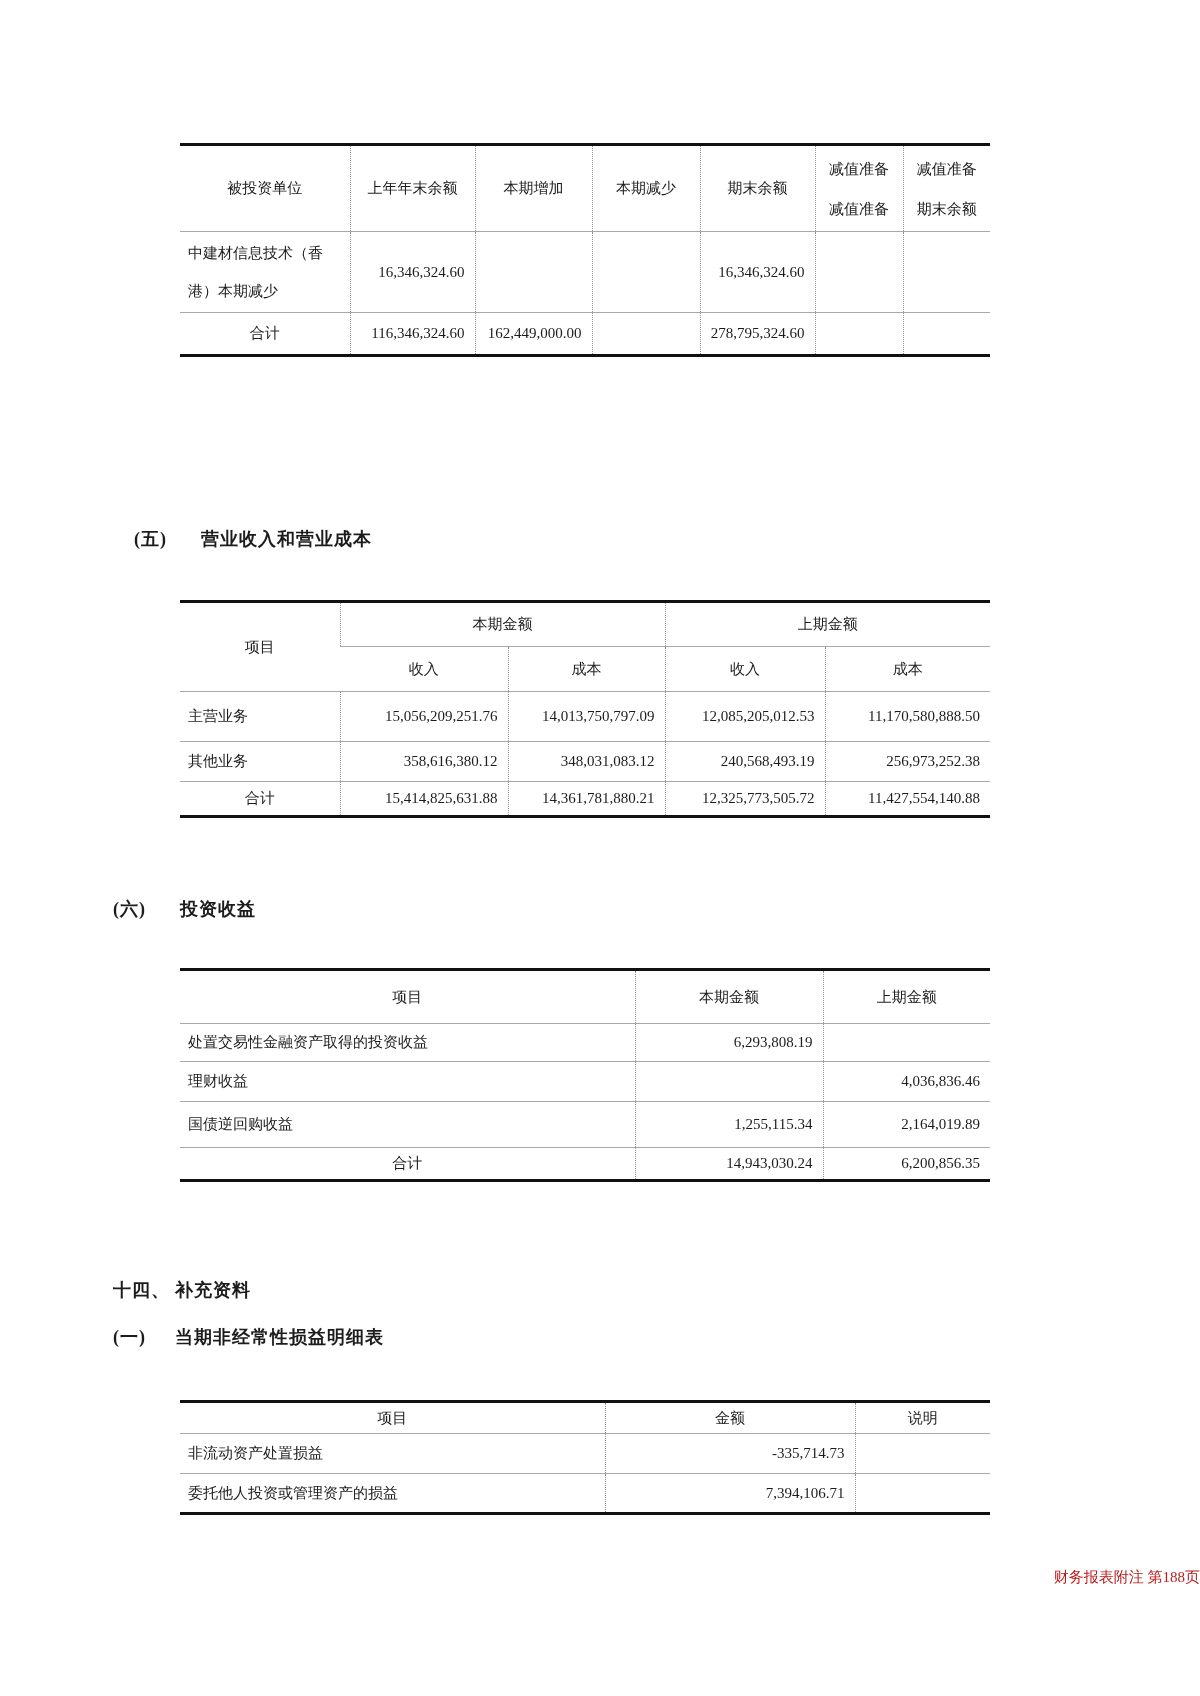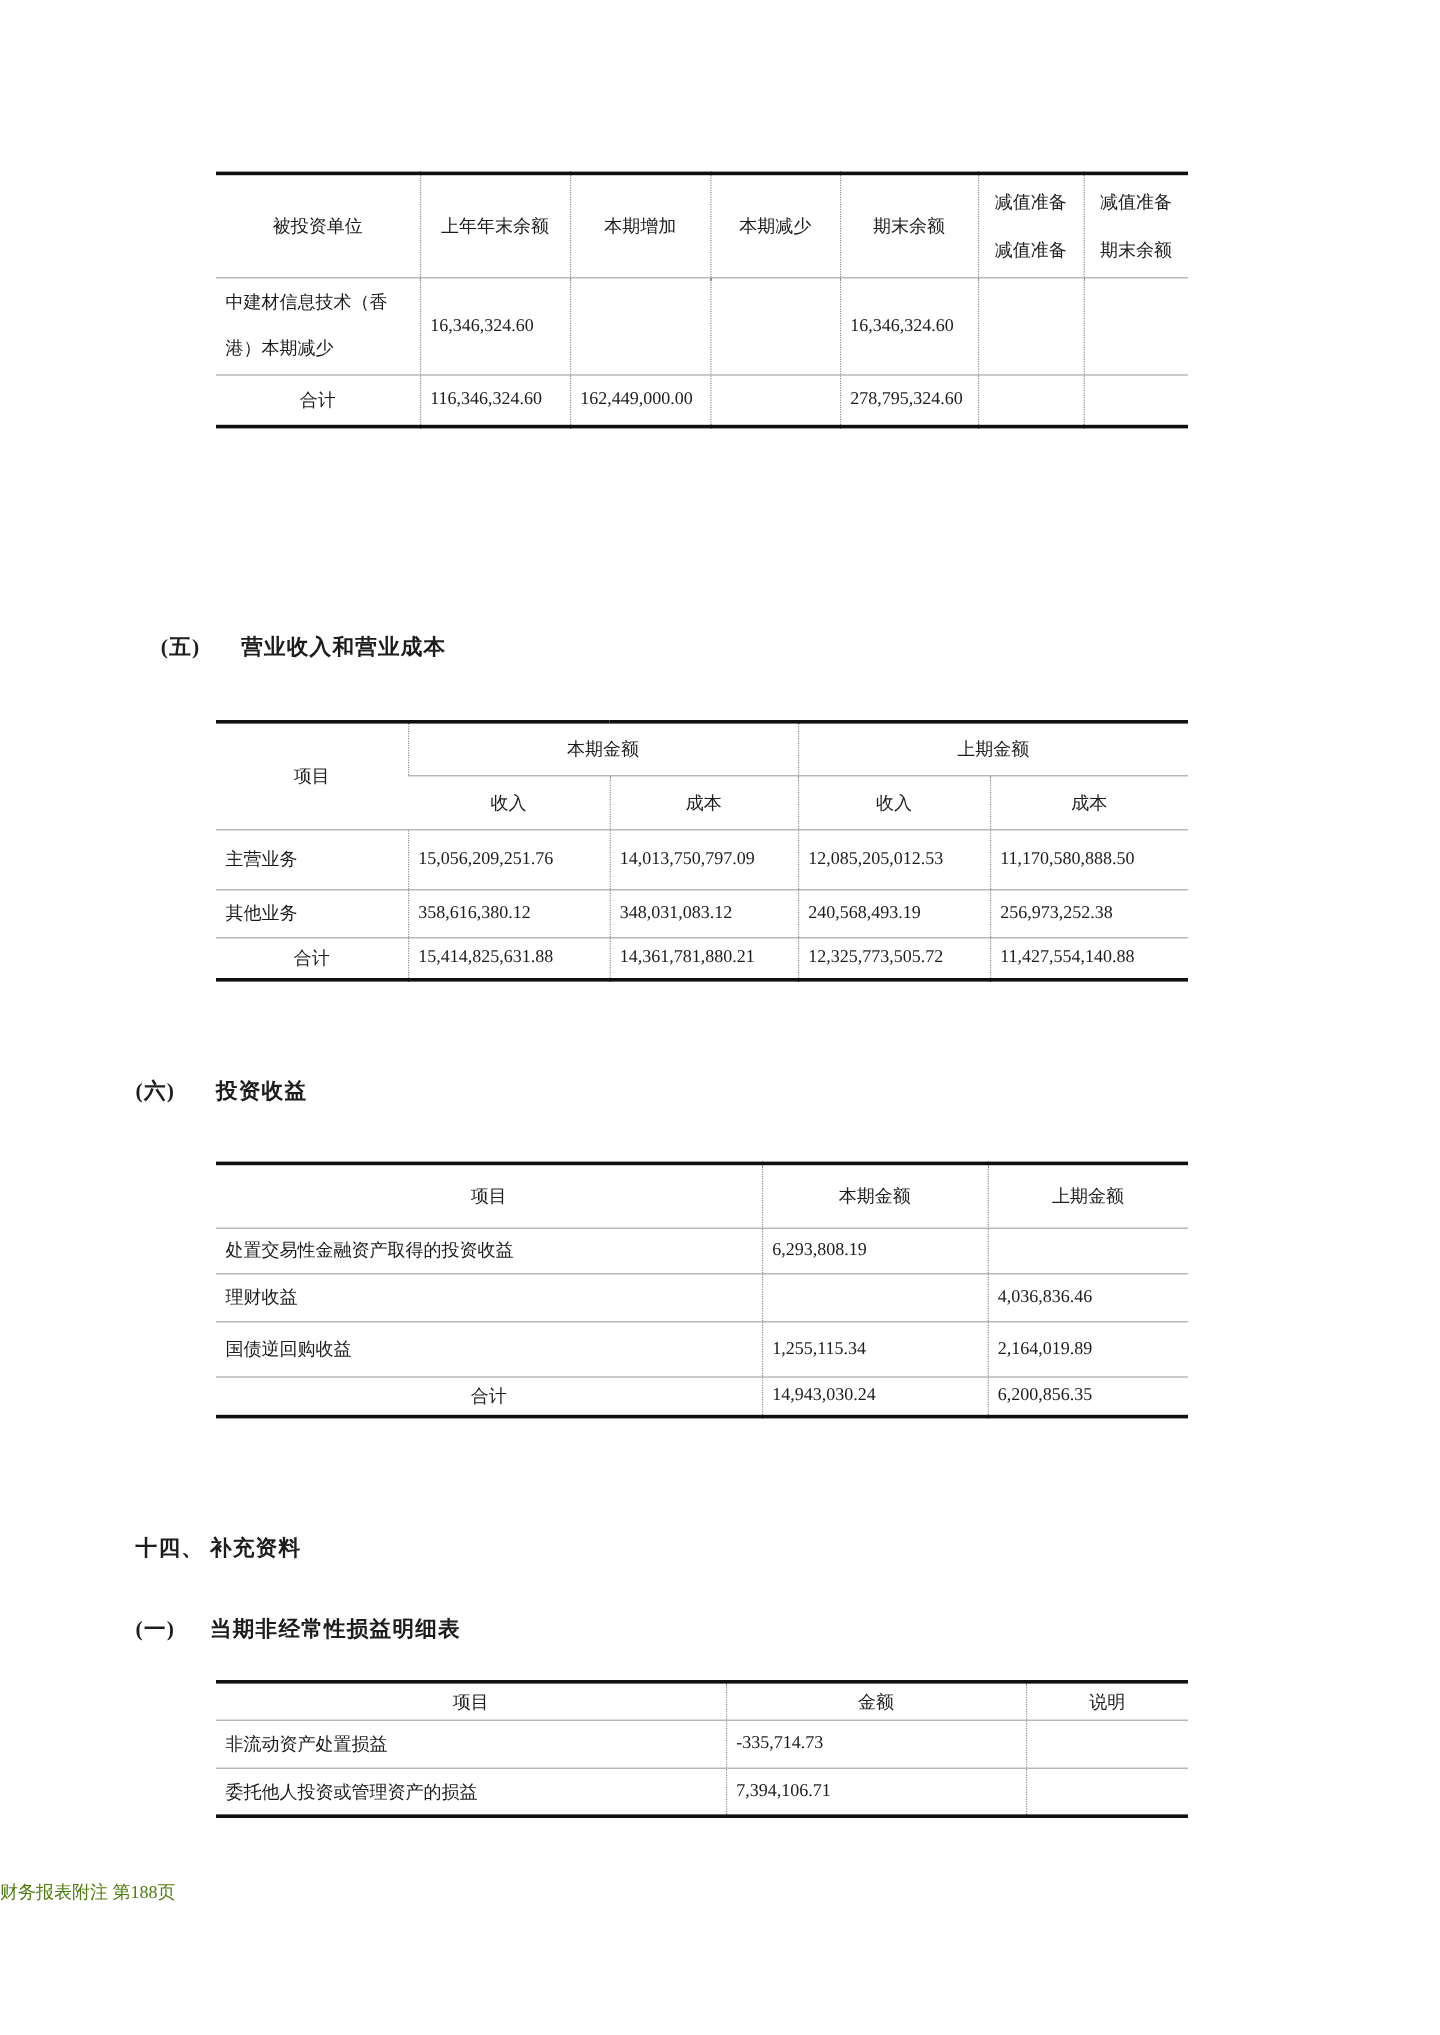--- a/index.html
+++ b/index.html
@@ -20,37 +20,37 @@
     font-weight:normal; padding:0 8px; vertical-align:middle;
     border-left:1px dotted #8f8f8f;
     overflow:hidden;
   }
   .doc-table tr > *:first-child { border-left:none; }
   .doc-table tbody tr > * { border-top:1px solid #a8a8a8; }
   .doc-table thead tr:last-child > * { border-bottom:1px solid #a8a8a8; }
   .doc-table thead .grp { border-bottom:1px solid #a8a8a8; }
   .c { text-align:center; }
   .l { text-align:left; }
-  .r { text-align:left; padding-right:10px !important; }
+  .r { text-align:right; padding-right:10px !important; }
   .wrap { word-break:break-all; line-height:38px; }
   .hdr2 div { line-height:40px; text-align:center; }
   
   .h87{height:87px} .h81{height:81px} .h80{height:80px} .h43{height:43px}
   .h45{height:45px} .h50{height:50px} .h40{height:40px} .h35{height:35px}
   .h54{height:54px} .h38{height:38px} .h46{height:46px} .h33{height:33px}
   .h32{height:32px}
   .section-heading {
     position:absolute; left:113px; font-size:18px; font-weight:bold;
     white-space:nowrap; letter-spacing:1px;
   }
   .section-heading .num { display:inline-block; width:67px; font-weight:bold; }
   .section-heading .num-narrow { display:inline-block; width:62px; font-weight:bold; }
   .footer {
     position:absolute; left:0; top:1568px; width:100%;
-    text-align:left; font-size:15px; color:#4d7c0f;
+    text-align:right; font-size:15px; color:#b91c1c;
   }
 </style>
 </head>
 <body>
 
 <div class="page">
 
   <table class="doc-table" style="top:143px;">
     <colgroup>
       <col style="width:170px">
@@ -190,21 +190,21 @@
         <td class="r">14,943,030.24</td>
         <td class="r">6,200,856.35</td>
       </tr>
     </tbody>
   </table>
 
   <div class="section-heading" style="top:1278px;">
     <span class="num-narrow">十四、</span><span>补充资料</span>
   </div>
 
-  <div class="section-heading" style="top:1325px;margin-top:20px;">
+  <div class="section-heading" style="top:1325px;">
     <span class="num-narrow">(一)</span><span>当期非经常性损益明细表</span>
   </div>
 
   <table class="doc-table" style="top:1400px;">
     <colgroup>
       <col style="width:425px">
         <col style="width:250px">
         <col style="width:135px">
     </colgroup>
     <thead>

